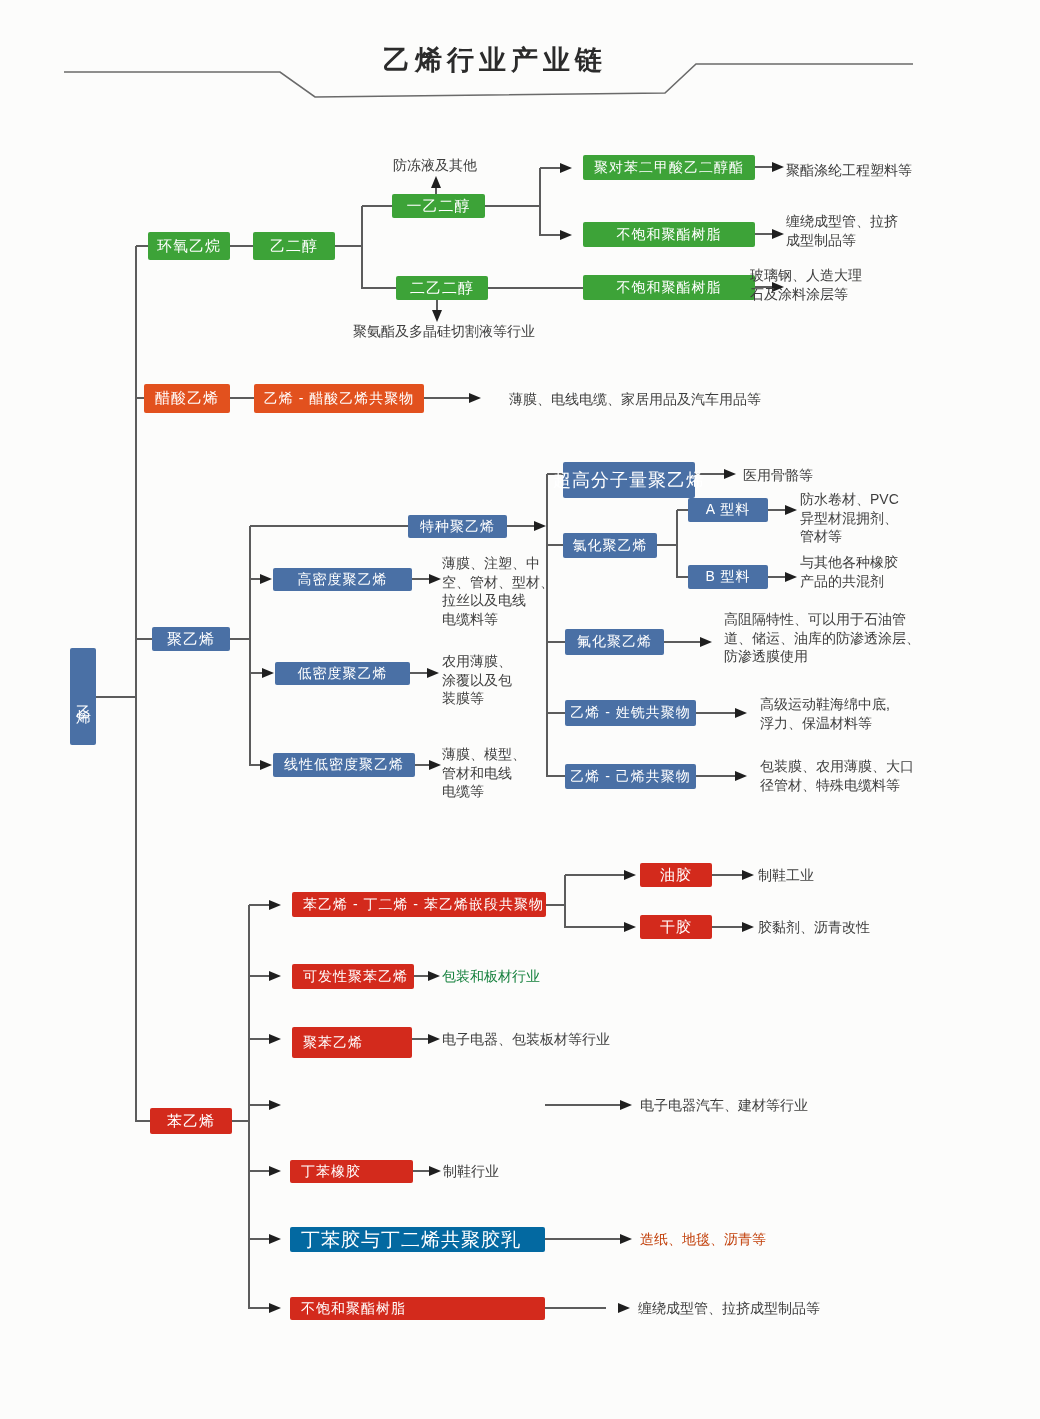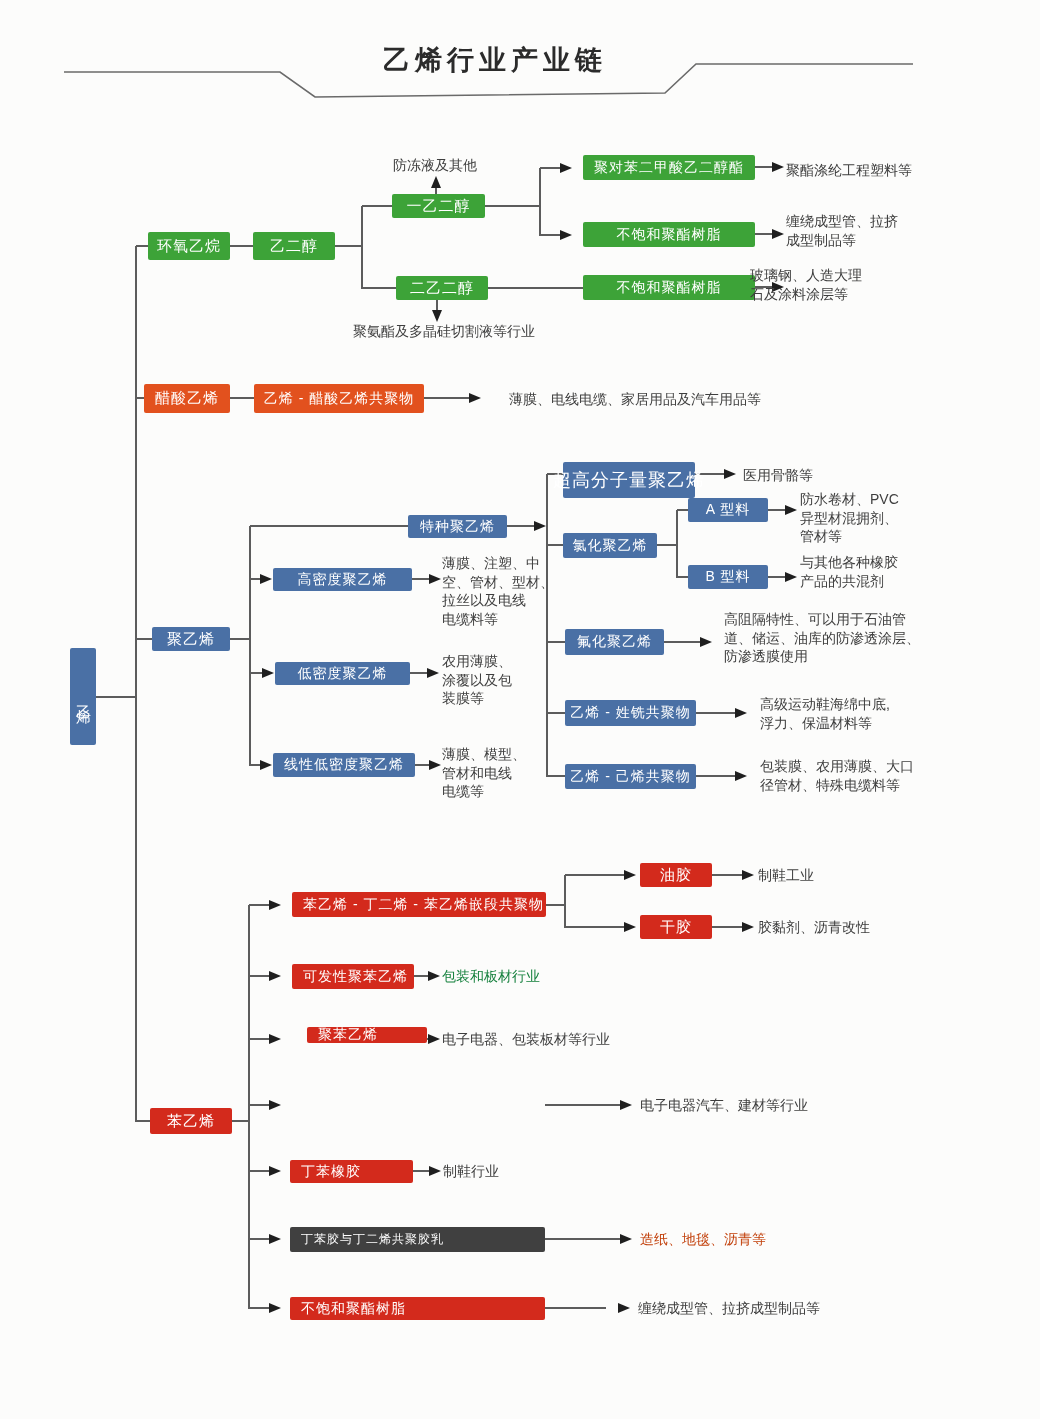--- a/index.html
+++ b/index.html
@@ -167,23 +167,23 @@
     <div class="node" style="left: 688px; top: 498px; width: 80px; height: 24px; font-size: 14px; background: rgb(74, 112, 165);">A 型料</div>
     <div class="node" style="left: 688px; top: 565px; width: 80px; height: 24px; font-size: 14px; background: rgb(74, 112, 165);">B 型料</div>
     <div class="node" style="left: 565px; top: 629px; width: 99px; height: 26px; font-size: 14px; background: rgb(74, 112, 165);">氟化聚乙烯</div>
     <div class="node" style="left: 565px; top: 700px; width: 131px; height: 26px; font-size: 14px; background: rgb(74, 112, 165);">乙烯 - 姓铣共聚物</div>
     <div class="node" style="left: 565px; top: 764px; width: 131px; height: 25px; font-size: 14px; background: rgb(74, 112, 165);">乙烯 - 己烯共聚物</div>
     <div class="node" style="left: 150px; top: 1108px; width: 82px; height: 26px; font-size: 15px; background: rgb(211, 42, 28);">苯乙烯</div>
     <div class="node l" style="left: 292px; top: 892px; width: 254px; height: 25px; font-size: 14px; background: rgb(211, 42, 28);">苯乙烯 - 丁二烯 - 苯乙烯嵌段共聚物</div>
     <div class="node" style="left: 640px; top: 863px; width: 72px; height: 24px; font-size: 15px; background: rgb(211, 42, 28);">油胶</div>
     <div class="node" style="left: 640px; top: 915px; width: 72px; height: 24px; font-size: 15px; background: rgb(211, 42, 28);">干胶</div>
     <div class="node l" style="left: 292px; top: 964px; width: 122px; height: 25px; font-size: 14px; background: rgb(211, 42, 28);">可发性聚苯乙烯</div>
-    <div class="node l" style="left: 292px; top: 1027px; width: 120px; height: 16px; font-size: 14px; background: rgb(211, 42, 28); margin-left: 15px;">聚苯乙烯</div>
+    <div class="node l" style="left: 292px; top: 1027px; width: 120px; height: 31px; font-size: 14px; background: rgb(211, 42, 28);">聚苯乙烯</div>
     <div class="node l" style="left: 290px; top: 1160px; width: 123px; height: 23px; font-size: 14px; background: rgb(211, 42, 28);">丁苯橡胶</div>
-    <div class="node l" style="left: 290px; top: 1227px; width: 255px; height: 25px; font-size: 12px; background: #404040;">丁苯胶与丁二烯共聚胶乳</div>
+    <div class="node l" style="left: 290px; top: 1227px; width: 255px; height: 25px; font-size: 19px; background: #0369a1;">丁苯胶与丁二烯共聚胶乳</div>
     <div class="node l" style="left: 290px; top: 1297px; width: 255px; height: 23px; font-size: 14px; background: rgb(211, 42, 28);">不饱和聚酯树脂</div>
     <div class="ann" style="left: 393px; top: 156px; color: rgb(62, 62, 62);">防冻液及其他</div>
     <div class="ann" style="left: 353px; top: 322px; color: rgb(62, 62, 62);">聚氨酯及多晶硅切割液等行业</div>
     <div class="ann" style="left: 786px; top: 161px; color: rgb(62, 62, 62);">聚酯涤纶工程塑料等</div>
     <div class="ann" style="left: 786px; top: 212px; color: rgb(62, 62, 62);">缠绕成型管、拉挤
 成型制品等</div>
     <div class="ann" style="left: 750px; top: 266px; color: rgb(62, 62, 62);">玻璃钢、人造大理
 石及涂料涂层等</div>
     <div class="ann" style="left: 509px; top: 390px; color: rgb(62, 62, 62);">薄膜、电线电缆、家居用品及汽车用品等</div>
     <div class="ann" style="left: 743px; top: 466px; color: rgb(62, 62, 62);">医用骨骼等</div>

